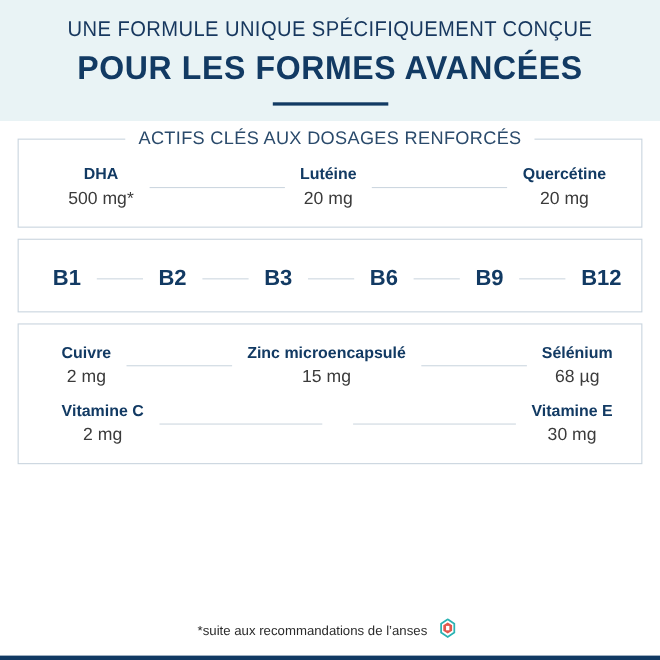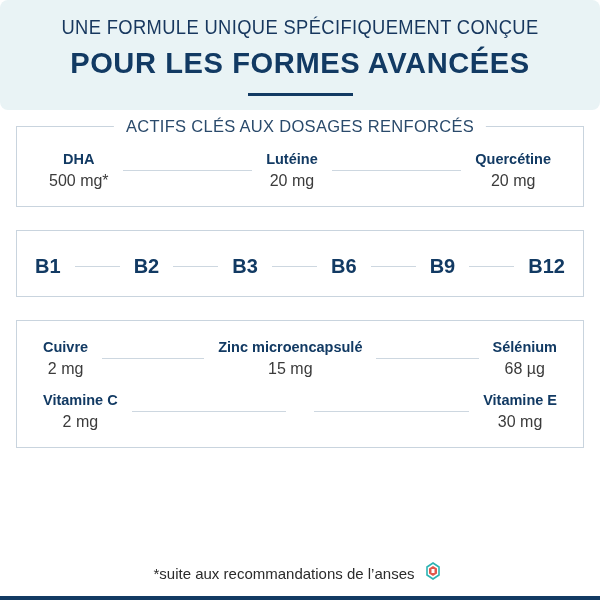--- a/index.html
+++ b/index.html
@@ -20,21 +20,20 @@
     position: relative;
     display: flex;
     flex-direction: column;
   }
 
   
   .header {
     background: #e9f3f5;
     padding: 16px 20px 14px 20px;
     text-align: center;
-    border-radius: 8px;
   }
   .header-line1 {
     font-size: 19.5px;
     letter-spacing: 0.4px;
     color: #17375e;
     font-weight: 400;
     font-family: "Liberation Sans Narrow", "Liberation Sans", sans-serif;
     transform: scaleX(0.94);
     white-space: nowrap;
   }
@@ -53,21 +52,21 @@
     background: #123a63;
     margin: 13px auto 0 auto;
   }
 
   
   .content {
     flex: 1;
     padding: 16px 16px 0 16px;
     display: flex;
     flex-direction: column;
-    gap: 23px;
+    gap: 10px;
     box-sizing: border-box;
   }
 
   .panel {
     border: 1px solid #c9d4de;
     position: relative;
     box-sizing: border-box;
     padding: 18px 14px 14px 14px;
   }
   .panel-title {
@@ -81,20 +80,21 @@
     color: #2a4a6b;
     letter-spacing: 0.3px;
     white-space: nowrap;
     font-family: "Liberation Sans Narrow", "Liberation Sans", sans-serif;
   }
 
   .row {
     display: flex;
     align-items: center;
     justify-content: center;
+    margin-left: 13px;
   }
   .row + .row {
     margin-top: 14px;
   }
   .cell {
     text-align: center;
     flex: 0 0 auto;
   }
   .cell-name {
     font-size: 14.5px;
@@ -139,21 +139,21 @@
   .footer {
     height: 46px;
     display: flex;
     align-items: center;
     justify-content: center;
     gap: 6px;
     padding-bottom: 4px;
     position: relative;
   }
   .footer-text {
-    font-size: 15px;
+    font-size: 12px;
     color: #2b2b2b;
   }
   .footer-logo {
     display: inline-block;
     width: 26px;
     height: 22px;
     position: relative;
   }
   .footer-bar {
     position: absolute;

